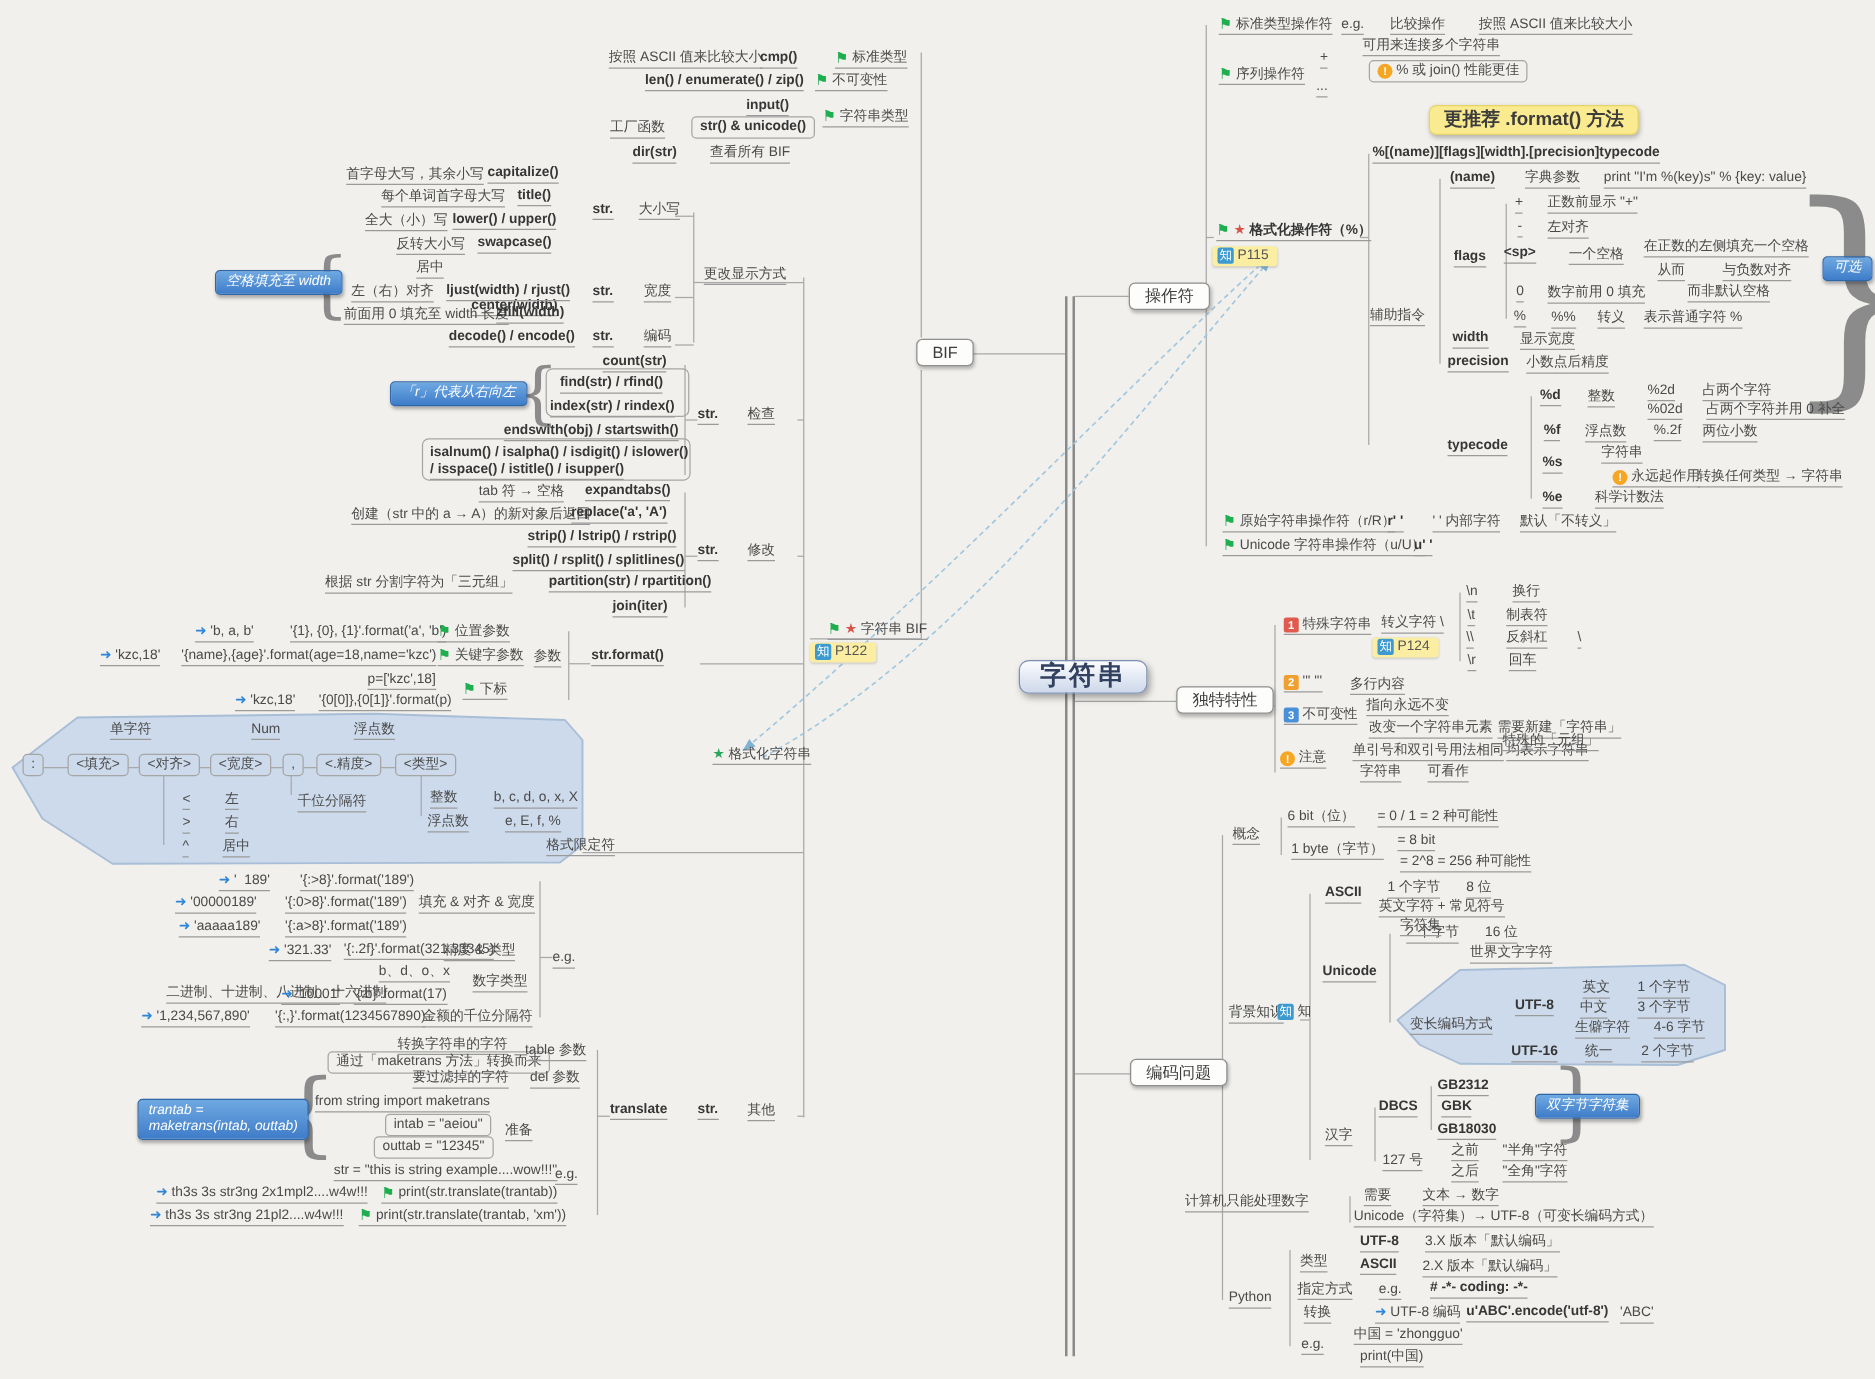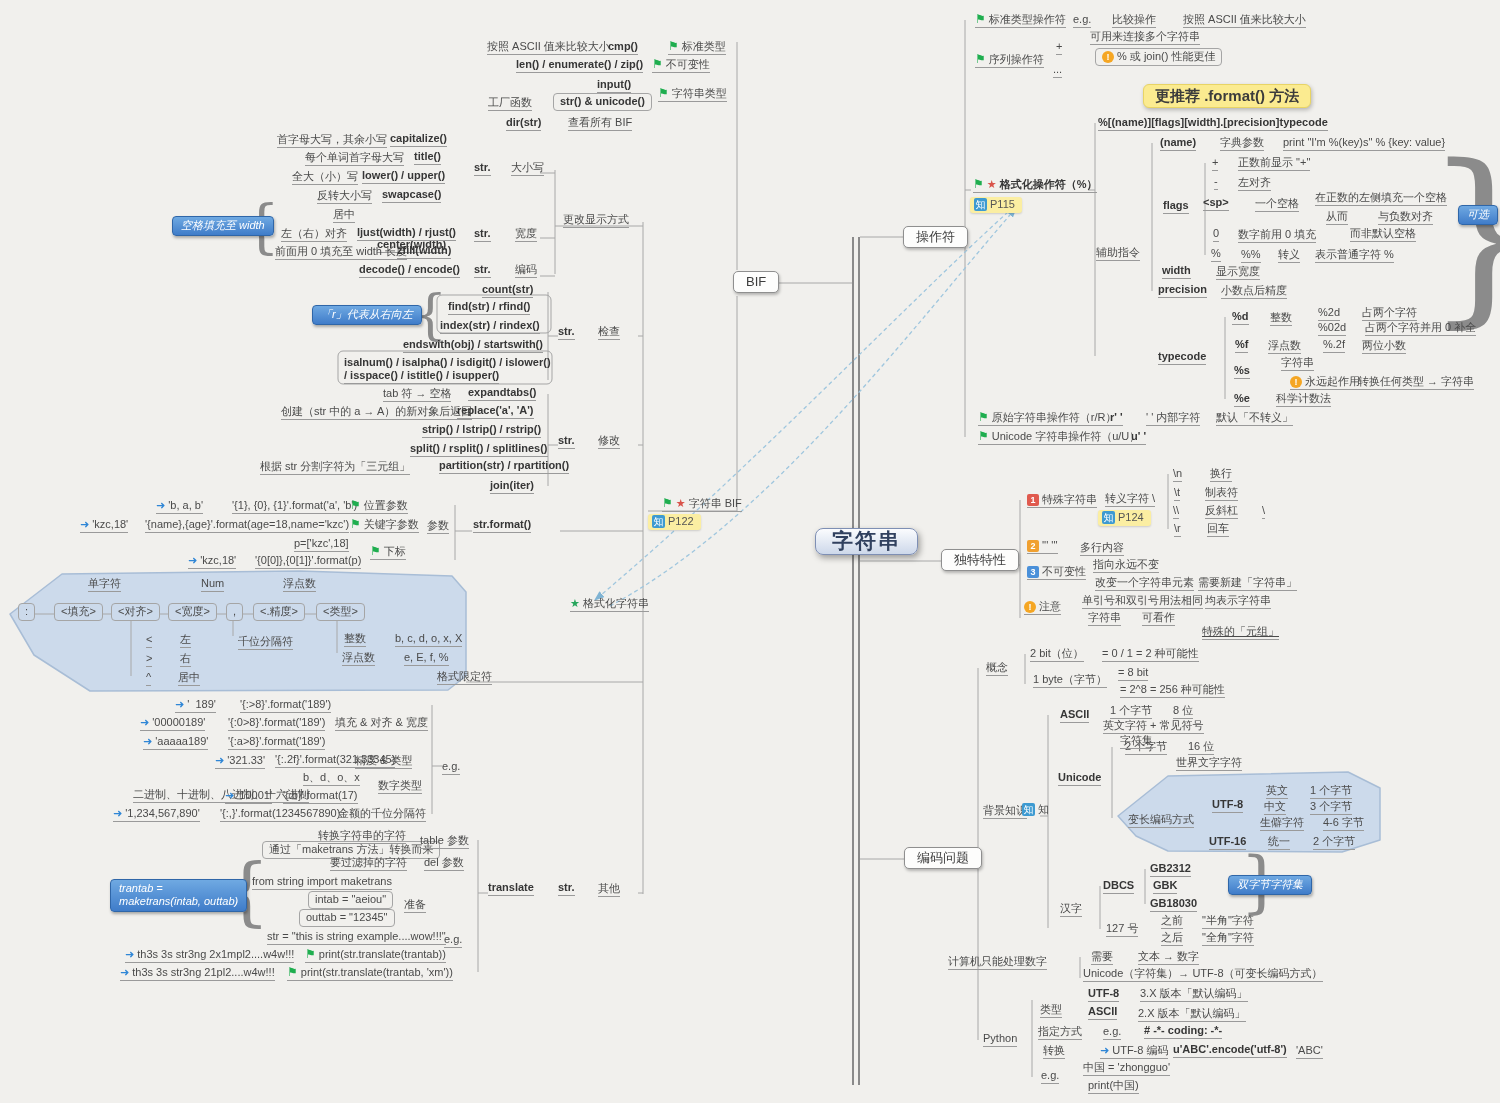--- a/index.html
+++ b/index.html
@@ -347,23 +347,23 @@
     <div class="nd u" style="left: 1080px; top: 541px;"><span class="t">多行内容</span></div>
     <div class="nd u" style="left: 1027px; top: 565px;"><span class="ic ic-b3">3</span><span class="t">不可变性</span></div>
     <div class="nd u" style="left: 1093px; top: 558px;"><span class="t">指向永远不变</span></div>
     <div class="nd u" style="left: 1095px; top: 576px;"><span class="t">改变一个字符串元素</span></div>
     <div class="nd u" style="left: 1198px; top: 576px;"><span class="t">需要新建「字符串」</span></div>
     <div class="nd u" style="left: 1024px; top: 600px;"><span class="ic ic-warn">!</span><span class="t">注意</span></div>
     <div class="nd u" style="left: 1082px; top: 594px;"><span class="t">单引号和双引号用法相同</span></div>
     <div class="nd u" style="left: 1205px; top: 594px;"><span class="t">均表示字符串</span></div>
     <div class="nd u" style="left: 1088px; top: 611px;"><span class="t">字符串</span></div>
     <div class="nd u" style="left: 1142px; top: 611px;"><span class="t">可看作</span></div>
-    <div class="nd u" style="left: 1202px; top: 625px; text-decoration: underline;"><span class="t">特殊的「元组」</span></div>
+    <div class="nd u" style="left: 1202px; top: 586px;"><span class="t">特殊的「元组」</span></div>
     <div class="nd u" style="left: 986px; top: 661px;"><span class="t">概念</span></div>
-    <div class="nd u" style="left: 1030px; top: 647px;"><span class="t">2 bit（位）</span></div>
+    <div class="nd u" style="left: 1030px; top: 647px;"><span class="t">6 bit（位）</span></div>
     <div class="nd u" style="left: 1102px; top: 647px;"><span class="t">= 0 / 1 = 2 种可能性</span></div>
     <div class="nd u" style="left: 1033px; top: 673px;"><span class="t">1 byte（字节）</span></div>
     <div class="nd u" style="left: 1118px; top: 666px;"><span class="t">= 8 bit</span></div>
     <div class="nd u" style="left: 1120px; top: 683px;"><span class="t">= 2^8 = 256 种可能性</span></div>
     <div class="nd u" style="left: 983px; top: 804px;"><span class="t">背景知识</span></div>
     <div class="nd " style="left: 1022px; top: 803px;"><span class="ic ic-zhi">知</span><span class="t">知</span></div>
     <div class="nd u b" style="left: 1060px; top: 708px;"><span class="t">ASCII</span></div>
     <div class="nd u" style="left: 1110px; top: 704px;"><span class="t">1 个字节</span></div>
     <div class="nd u" style="left: 1173px; top: 704px;"><span class="t">8 位</span></div>
     <div class="nd u" style="left: 1103px; top: 719px;"><span class="t">英文字符 + 常见符号</span></div>

